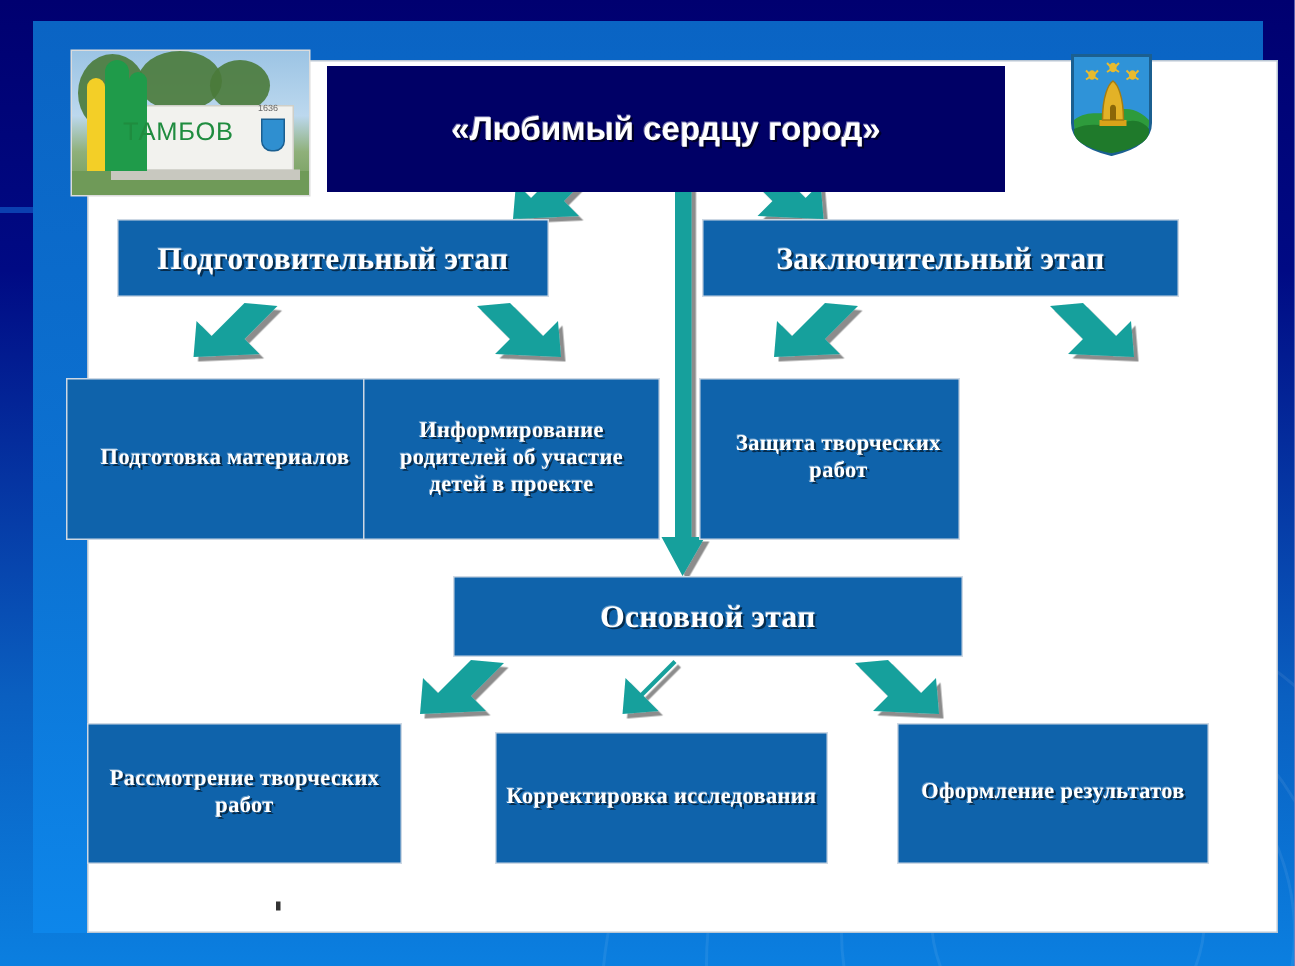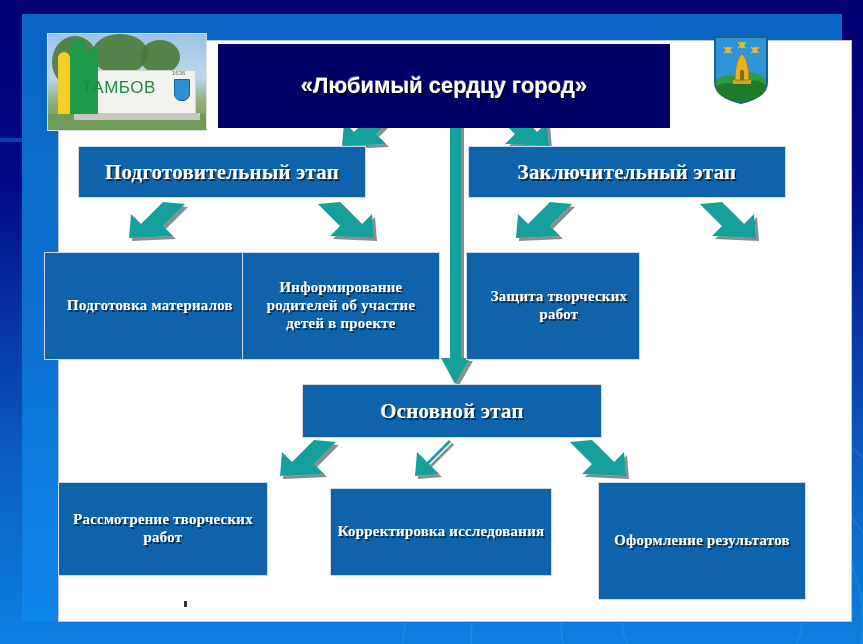--- a/index.html
+++ b/index.html
@@ -201,31 +201,31 @@
 
   <div class="box leaf-box" style="left:242px;top:252px;width:198px;height:108px;">
     <span>Информирование родителей об участие детей в проекте</span>
   </div>
 
   <div class="box leaf-box" style="left:466px;top:252px;width:174px;height:108px;padding-left:12px;">
     <span>Защита творческих работ</span>
   </div>
 
 
-  <div class="box main-box" style="left:302px;top:384px;width:300px;height:54px;">
+  <div class="box main-box" style="left:302px;top:384px;width:340px;height:54px;">
     <span>Основной этап</span>
   </div>
 
   <div class="box leaf-box" style="left:58px;top:482px;width:210px;height:94px;font-family:Liberation Serif, serif;">
     <span>Рассмотрение творческих работ</span>
   </div>
 
   <div class="box leaf-box" style="left:330px;top:488px;width:222px;height:88px;">
     <span>Корректировка исследования</span>
   </div>
 
-  <div class="box leaf-box" style="left:598px;top:482px;width:208px;height:118px;">
+  <div class="box leaf-box" style="left:598px;top:482px;width:208px;height:94px;">
     <span>Оформление результатов</span>
   </div>
 
   <div class="dot"></div>
 
 </div>
 
 </body></html>

